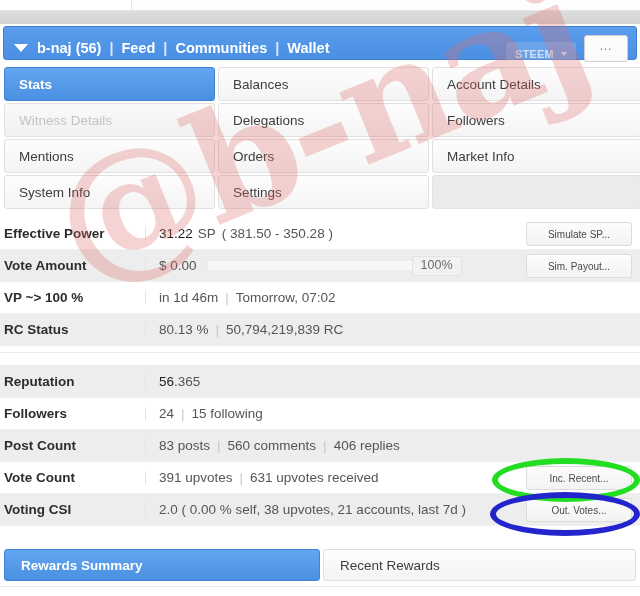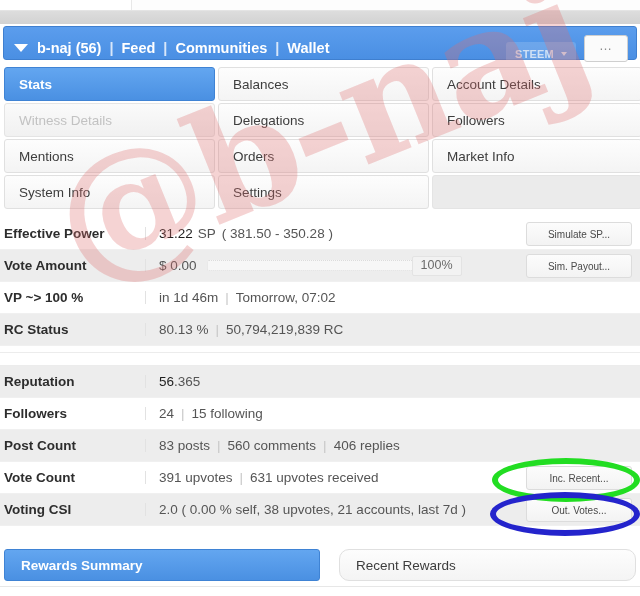--- a/index.html
+++ b/index.html
@@ -247,41 +247,41 @@
     border-bottom: 1px solid #ececec;
   }
 
   
   .bottom-tabs {
     position: absolute;
     left: 4px; top: 549px;
     width: 632px;
     height: 32px;
     display: flex;
-    gap: 19px;
+    gap: 3px;
   }
   .bottom-tab {
     height: 32px;
     display: flex; align-items: center;
     padding-left: 16px;
     font-size: 13.5px;
     border-radius: 3px;
     color: #3d3d3d;
     background: linear-gradient(#fdfdfd, #f4f4f4);
     border: 1px solid #e0e0e0;
   }
   .bottom-tab.active {
     background: linear-gradient(#63a6f0, #4a90e2);
     border-color: #3f83d4;
     color: #ffffff;
     font-weight: bold;
     width: 316px;
     flex: 0 0 316px;
   }
-  .bottom-tab.inactive { flex: 1 1 auto; border-radius: 10px; }
+  .bottom-tab.inactive { flex: 1 1 auto; }
 
   .bottom-edge {
     position: absolute;
     left: 0; top: 586px;
     width: 640px; height: 10px;
     background: #ffffff;
     border-top: 1px solid #e7e7e7;
   }
 
   

